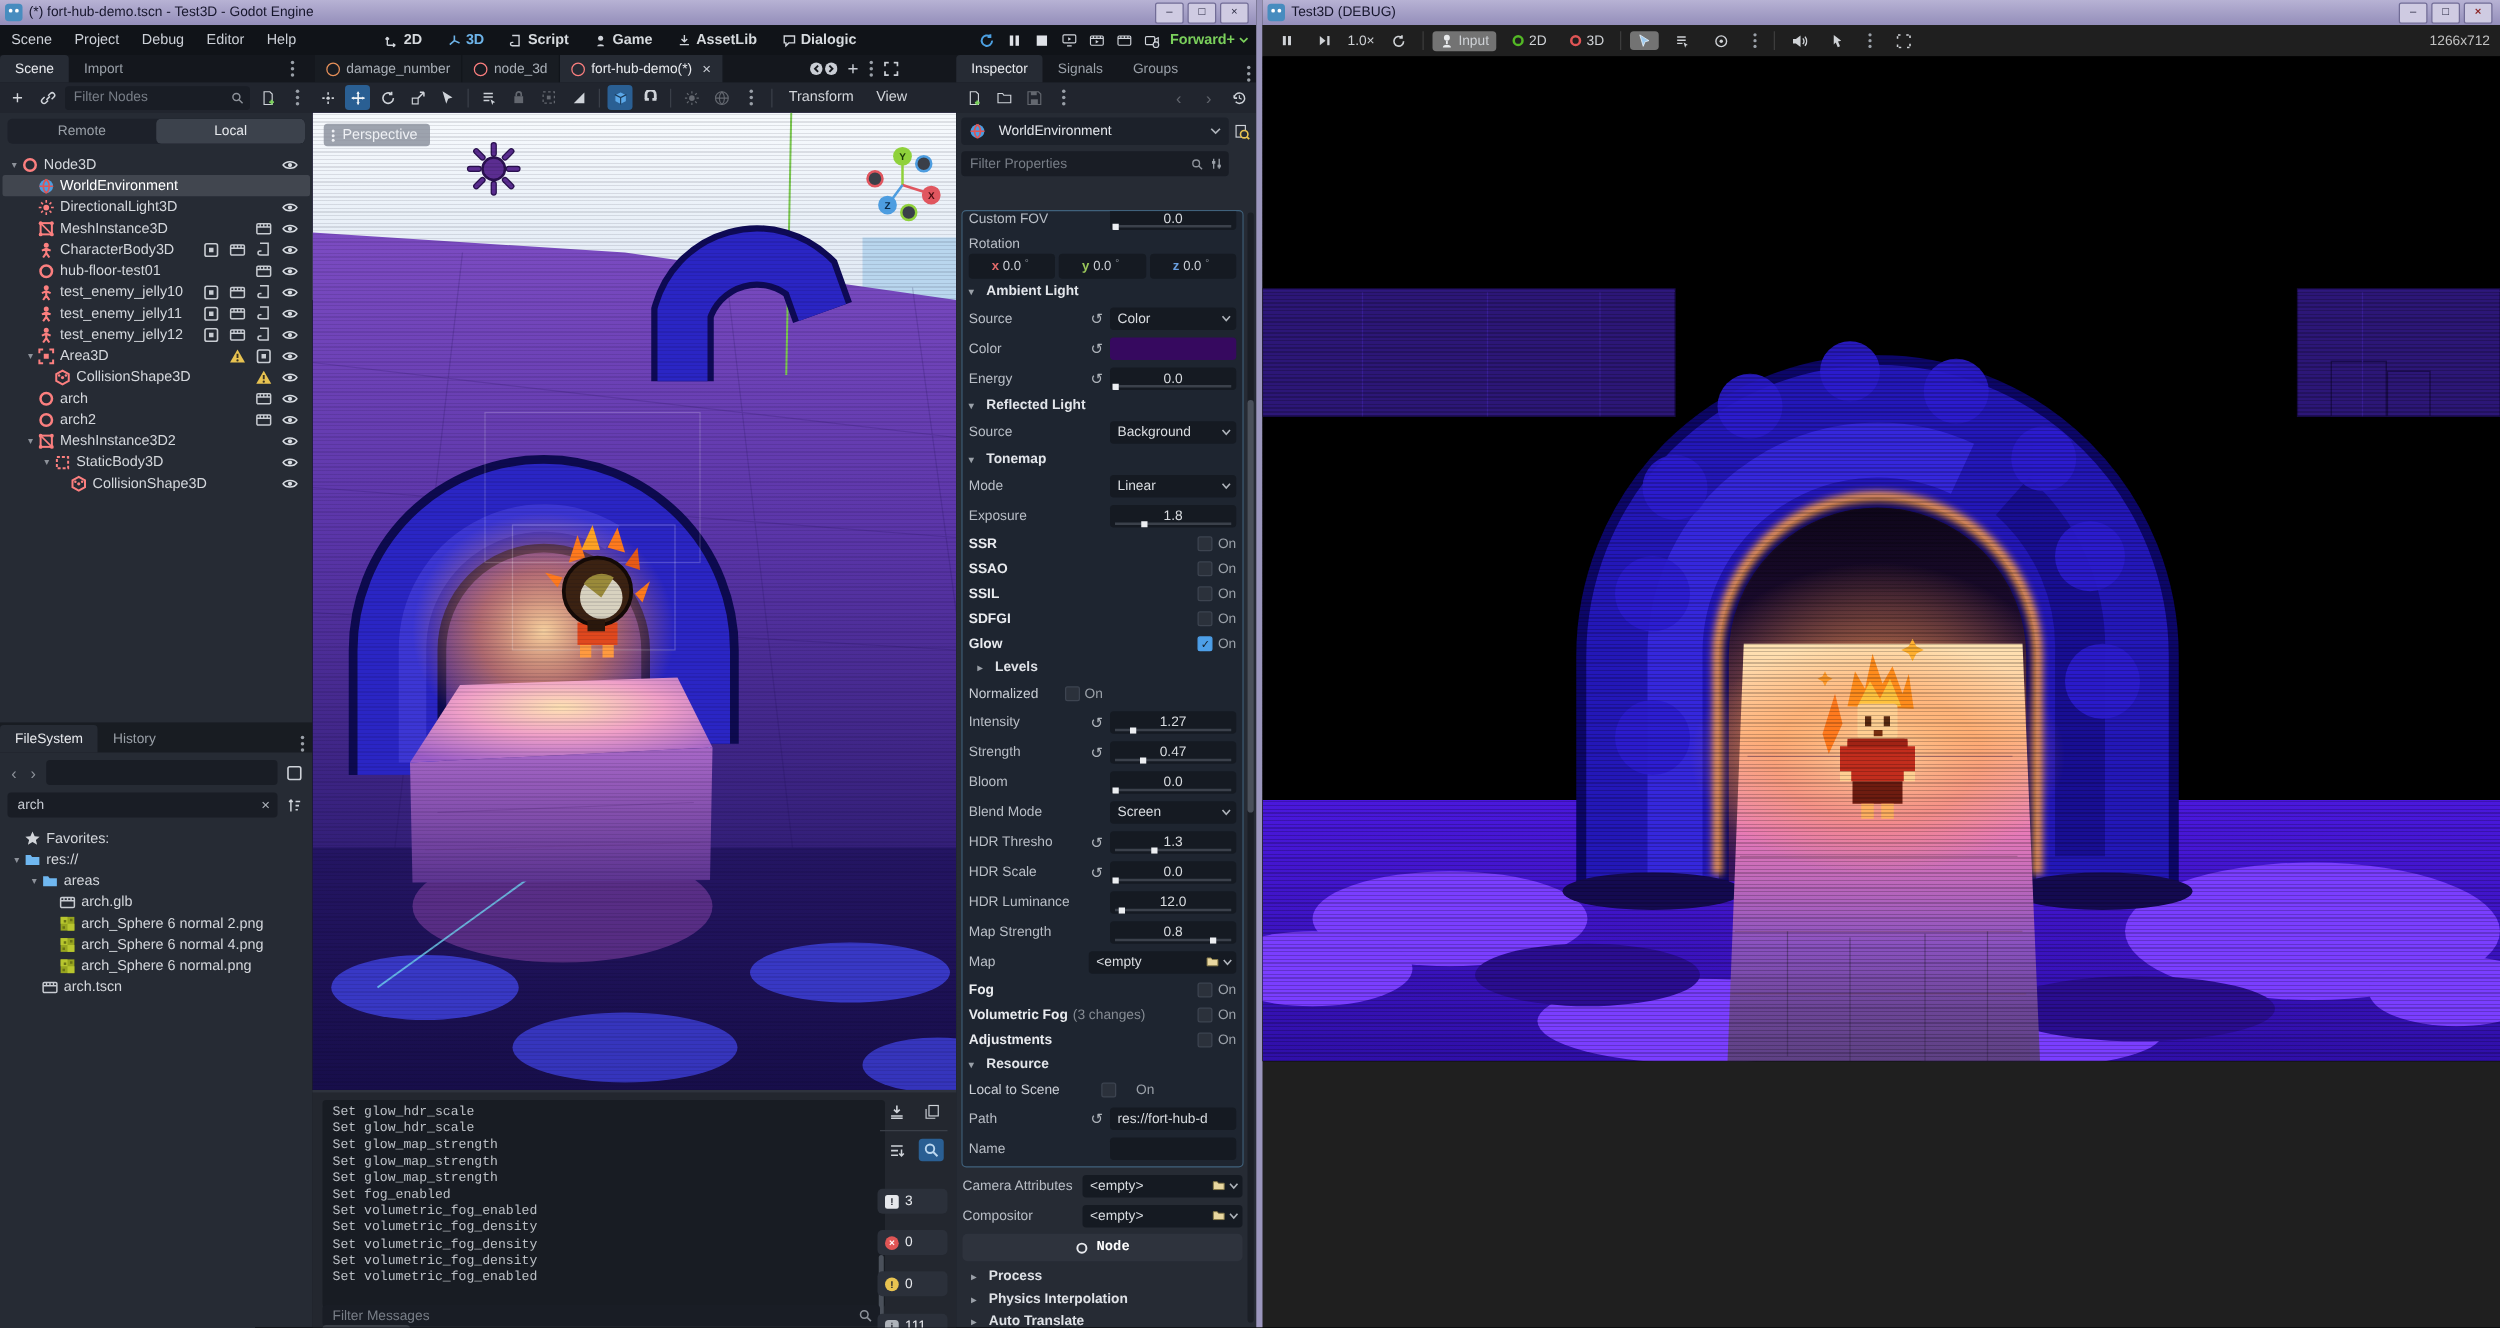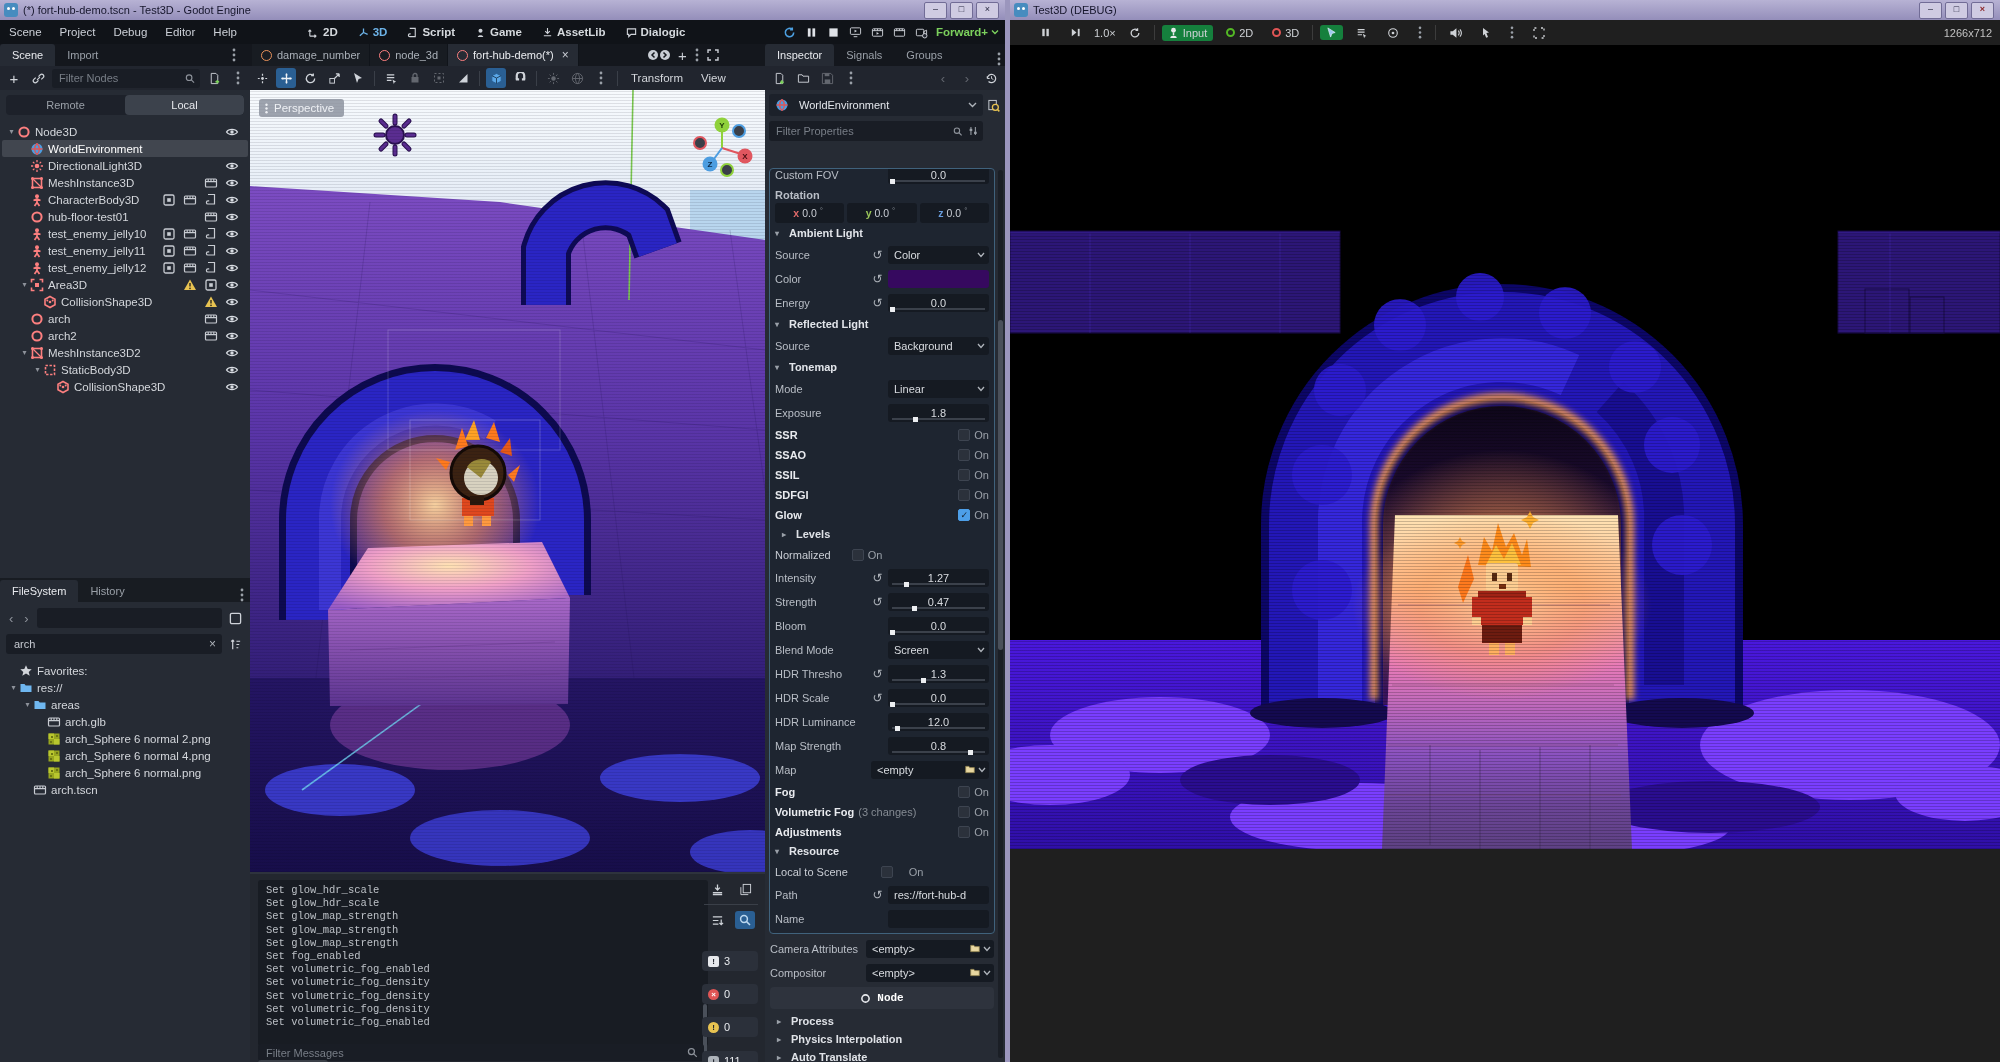--- a/index.html
+++ b/index.html
@@ -125,25 +125,25 @@
   .rcell{flex:1;height:20px;background:#151a22;border-radius:3px;position:relative;display:flex;
     align-items:center;justify-content:center;gap:3px;font-size:10.5px;}
   .nodehdr{height:22px;background:#2e333d;border-radius:4px;display:flex;align-items:center;
     justify-content:center;gap:6px;color:#fff;font-weight:bold;margin:3px 0;font-family:Liberation Mono, monospace;}
   .iscrollbar{position:absolute;right:2px;top:80px;width:5px;bottom:4px;background:#1b1f26;border-radius:3px;}
   .iscrollbar .th{position:absolute;left:0;width:5px;top:150px;height:330px;background:#4a505a;border-radius:3px;}
 
   
   #game{position:absolute;left:1005px;top:0;width:995px;height:1062px;background:#1f1f1f;
     border-left:5px solid #9b96bd;box-sizing:border-box;}
-  .gtoolbar{position:absolute;left:16px;top:20px;right:0;height:25px;background:#1f1f1f;display:flex;
+  .gtoolbar{position:absolute;left:0;top:20px;right:0;height:25px;background:#1f1f1f;display:flex;
     align-items:center;gap:7px;padding:0 8px;color:#cfd2d6;}
   .gsep{width:1px;height:15px;background:#3c3c3c;}
   .gbtn{display:flex;align-items:center;gap:4px;padding:2px 6px;border-radius:3px;}
-  .gbtn.active{background:#15803d;}
+  .gbtn.active{background:#737373;}
   .gring{width:9px;height:9px;border-radius:50%;border:2px solid;box-sizing:border-box;}
   #grender{position:absolute;left:0;top:45px;width:990px;height:804px;background:#000;overflow:hidden;}
   .gscan{position:absolute;inset:0;background:repeating-linear-gradient(0deg,rgba(0,0,0,.20) 0 1px,transparent 1px 3px);pointer-events:none;}
 </style>
 </head>
 <body>
 
 <div id="editor">
 
   <div class="titlebar">
@@ -1289,21 +1289,21 @@
       <div class="insp-box" id="insp-box">
           <div class="irow" style="margin-top: -8px;">
             <span class="lbl">Custom FOV</span>
             <span class="rev"></span>
             <div class="ifield">
               <span>0.0</span>
               <div class="track"></div>
               <div class="knob" style="left: calc(2%);"></div>
             </div>
           </div>
-          <div class="irow" style="min-height: 15px; font-weight: bold;">
+          <div class="irow" style="min-height: 15px;">
             <span class="lbl">Rotation</span>
           </div>
           <div class="rotrow">
             <div class="rcell">
               <span style="color: rgb(224, 106, 106); font-weight: bold;">x</span>
               <span>0.0</span>
               <span style="color: rgb(133, 139, 147); font-size: 8px; align-self: flex-start; margin-top: 3px;">°</span>
               <div class="track" style="position: absolute;"></div>
               <div class="knob" style="left: 34%;"></div>
             </div>

